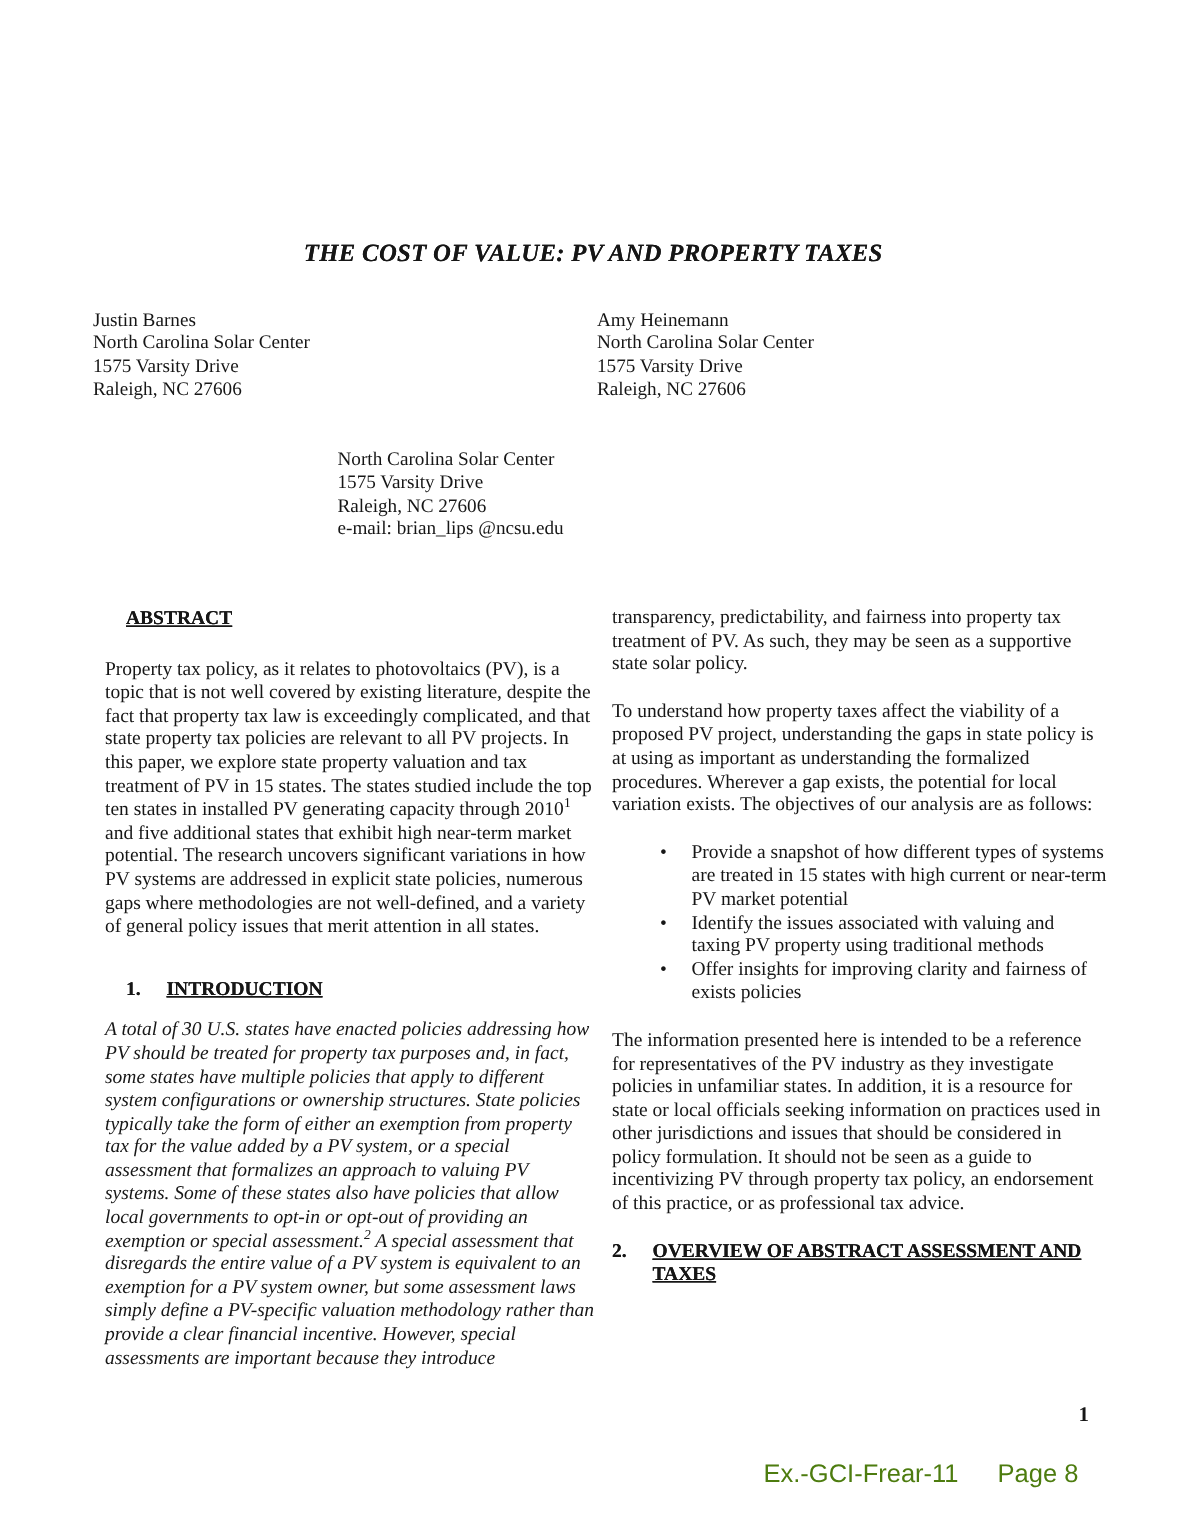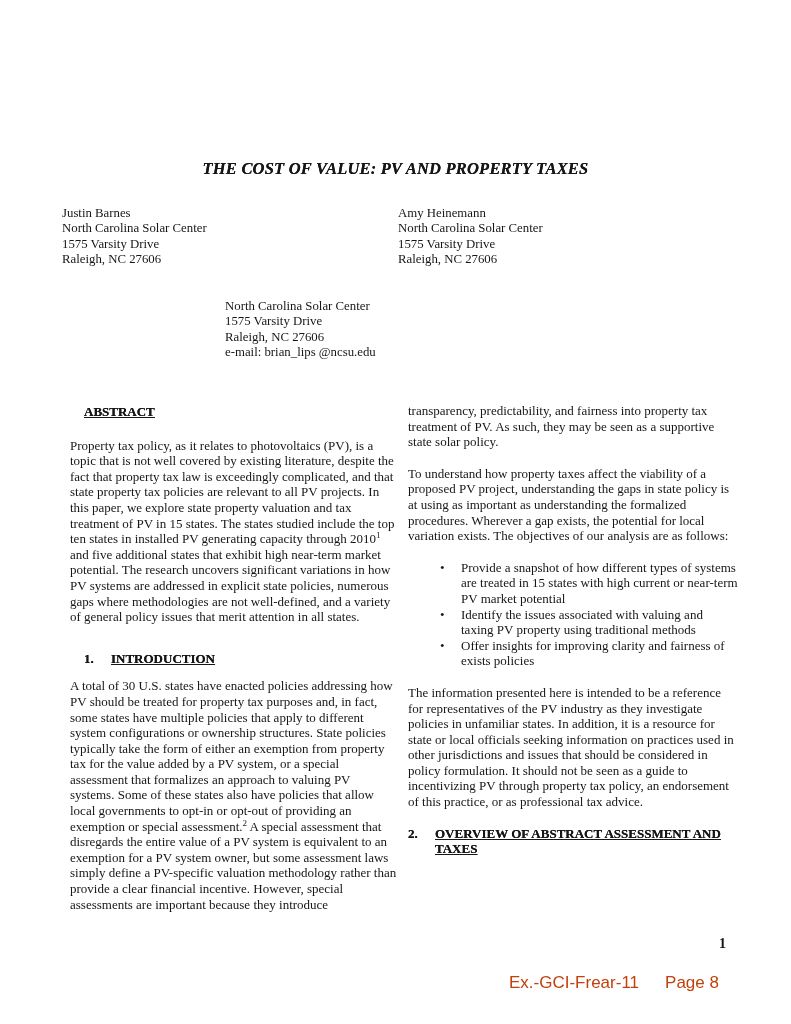--- a/index.html
+++ b/index.html
@@ -44,21 +44,21 @@
   .sec-heading {
     font-weight: 700;
     margin: 0 0 18px 14px;
     text-shadow: 0 0 0.4px #161616;
   }
   .u { text-decoration: underline; }
   .num-heading { display: flex; }
   .num { width: 27px; flex: none; }
   .abstract-para { margin-bottom: 26px !important; }
   .intro-heading { margin-bottom: 12px; }
-  .last-para { margin-bottom: 0 !important; }
+  .last-para { margin-bottom: 0 !important; font-style: italic; }
   sup { font-size: 9px; line-height: 0; }
   ul.objectives {
     list-style: none;
     margin: 0 0 16px 32px;
     padding: 0;
   }
   ul.objectives li { display: flex; }
   .bullet { width: 21px; flex: none; }
   .li-text { flex: 1; }
   .sec2-heading { margin: 0 0 14px 0; }
@@ -67,21 +67,21 @@
     left: 690px; top: 936px; width: 36px;
     text-align: right;
     font-size: 14px;
     font-weight: 700;
   }
   .stamp {
     position: absolute;
     left: 509px; top: 973px;
     font-family: "Liberation Sans", sans-serif;
     font-size: 17px;
-    color: #c2410c;
+    color: #4d7c0f;
     display: flex;
     gap: 26px;
     white-space: nowrap;
   }
 </style>
 </head>
 <body>
 
 <div class="page">
 

